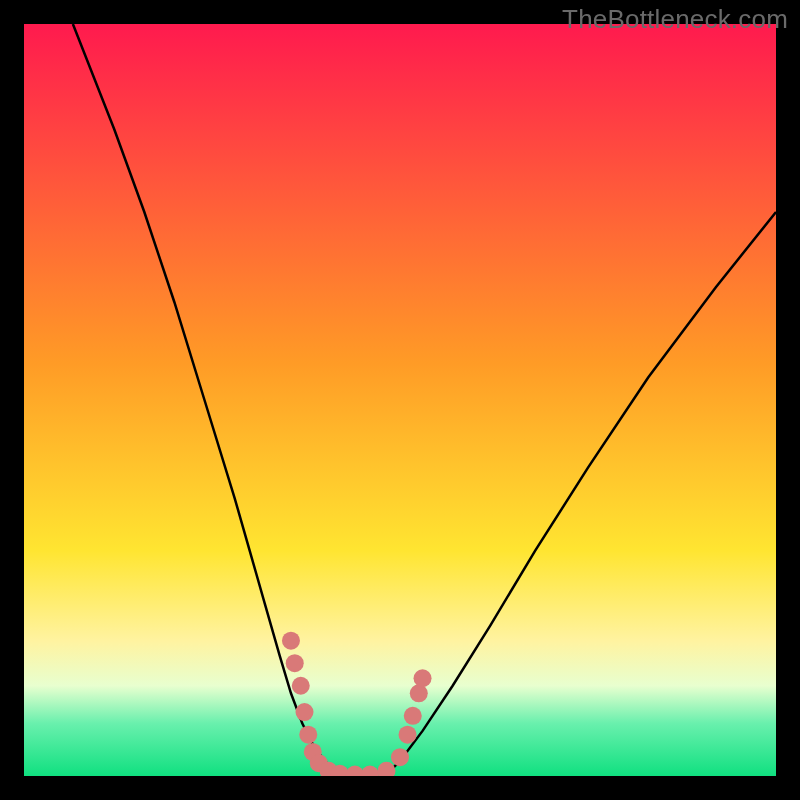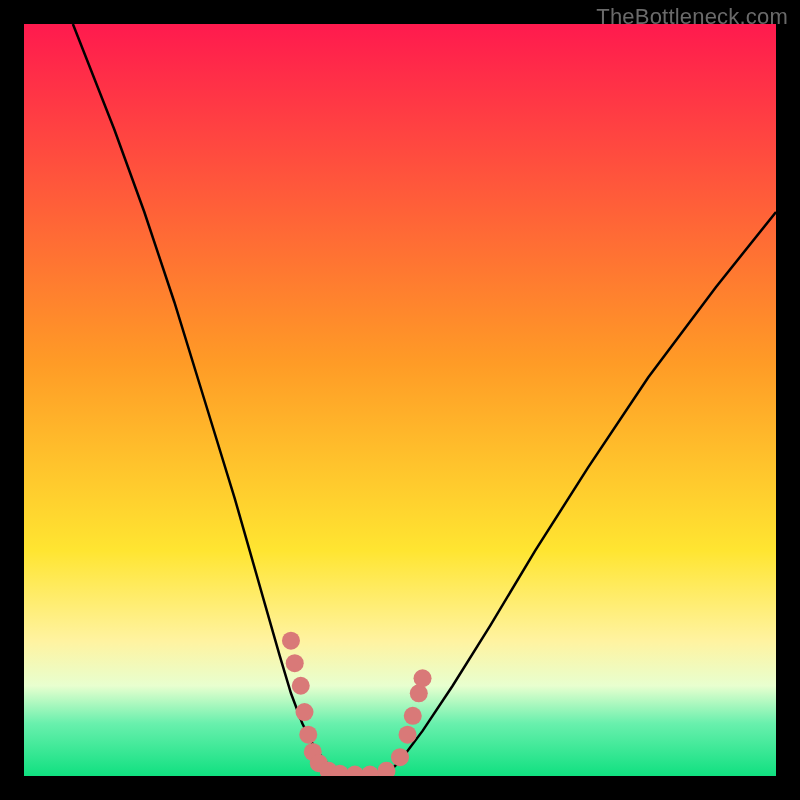--- a/index.html
+++ b/index.html
@@ -26,21 +26,21 @@
   .plot-svg {
     display: block;
     width: 752px;
     height: 752px;
   }
   .watermark {
     position: absolute;
     top: 4px;
     right: 12px;
     color: #6a6a6a;
-    font-size: 22px;
+    font-size: 26px;
     font-weight: 500;
     letter-spacing: 0.2px;
   }
 </style>
 </head>
 <body>
 
 <div class="frame">
 
   <div class="plot-area">

